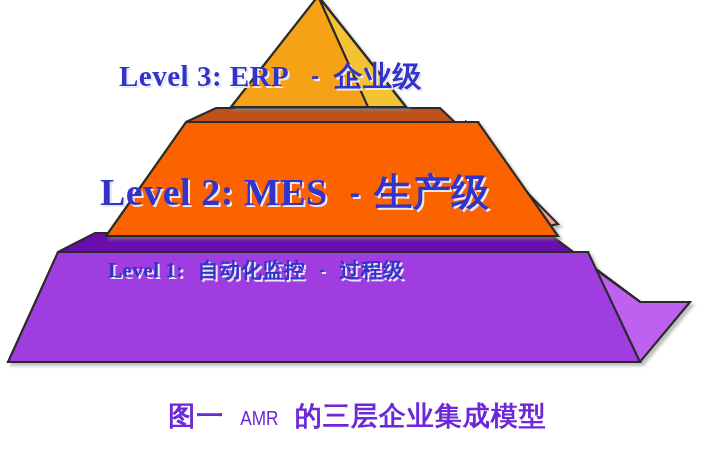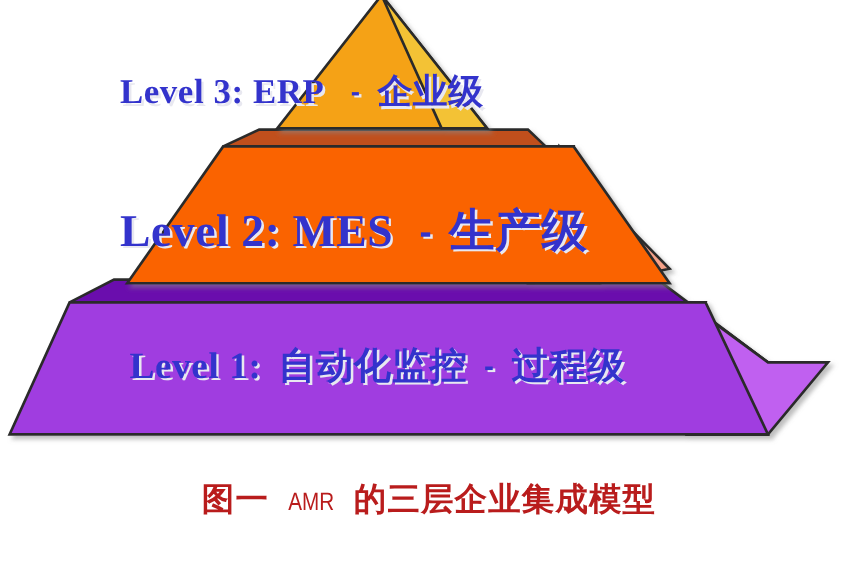--- a/index.html
+++ b/index.html
@@ -26,47 +26,47 @@
     position: absolute;
     white-space: nowrap;
     font-family: "Liberation Serif", serif;
     font-weight: bold;
     color: #3333cc;
     text-shadow: 2px 2px 0 #e8e8f0;
     letter-spacing: 0.5px;
     pointer-events: none;
   }
   #label-l3 {
-    left: 100px;
+    left: 119px;
     top: 57px;
     font-size: 29px;
   }
   #label-l2 {
     left: 100px;
     top: 167px;
     font-size: 38px;
   }
   #label-l1 {
     left: 108px;
-    top: 284px;
-    font-size: 31px;
+    top: 256px;
+    font-size: 21px;
   }
   .lbl-en { }
   .lbl-gap { display: inline-block; width: 22px; }
   .lbl-gap-sm { display: inline-block; width: 14px; }
   .lbl-dash { font-family: "Liberation Sans", sans-serif; font-size: 0.8em; vertical-align: 2px;}
   .lbl-cn { font-family: "DejaVu Sans", "Liberation Sans", sans-serif; font-weight: bold; }
 
   #caption {
     position: absolute;
     left: 0;
     top: 398px;
     width: 715px;
     text-align: center;
-    color: #b91c1c;
+    color: #6d28d9;
     font-family: "DejaVu Sans", "Liberation Sans", sans-serif;
     font-weight: bold;
     font-size: 27px;
     letter-spacing: 1px;
     white-space: nowrap;
   }
   #caption .cap-amr {
     font-family: "Liberation Sans", sans-serif;
     font-weight: normal;
     font-size: 21px;

